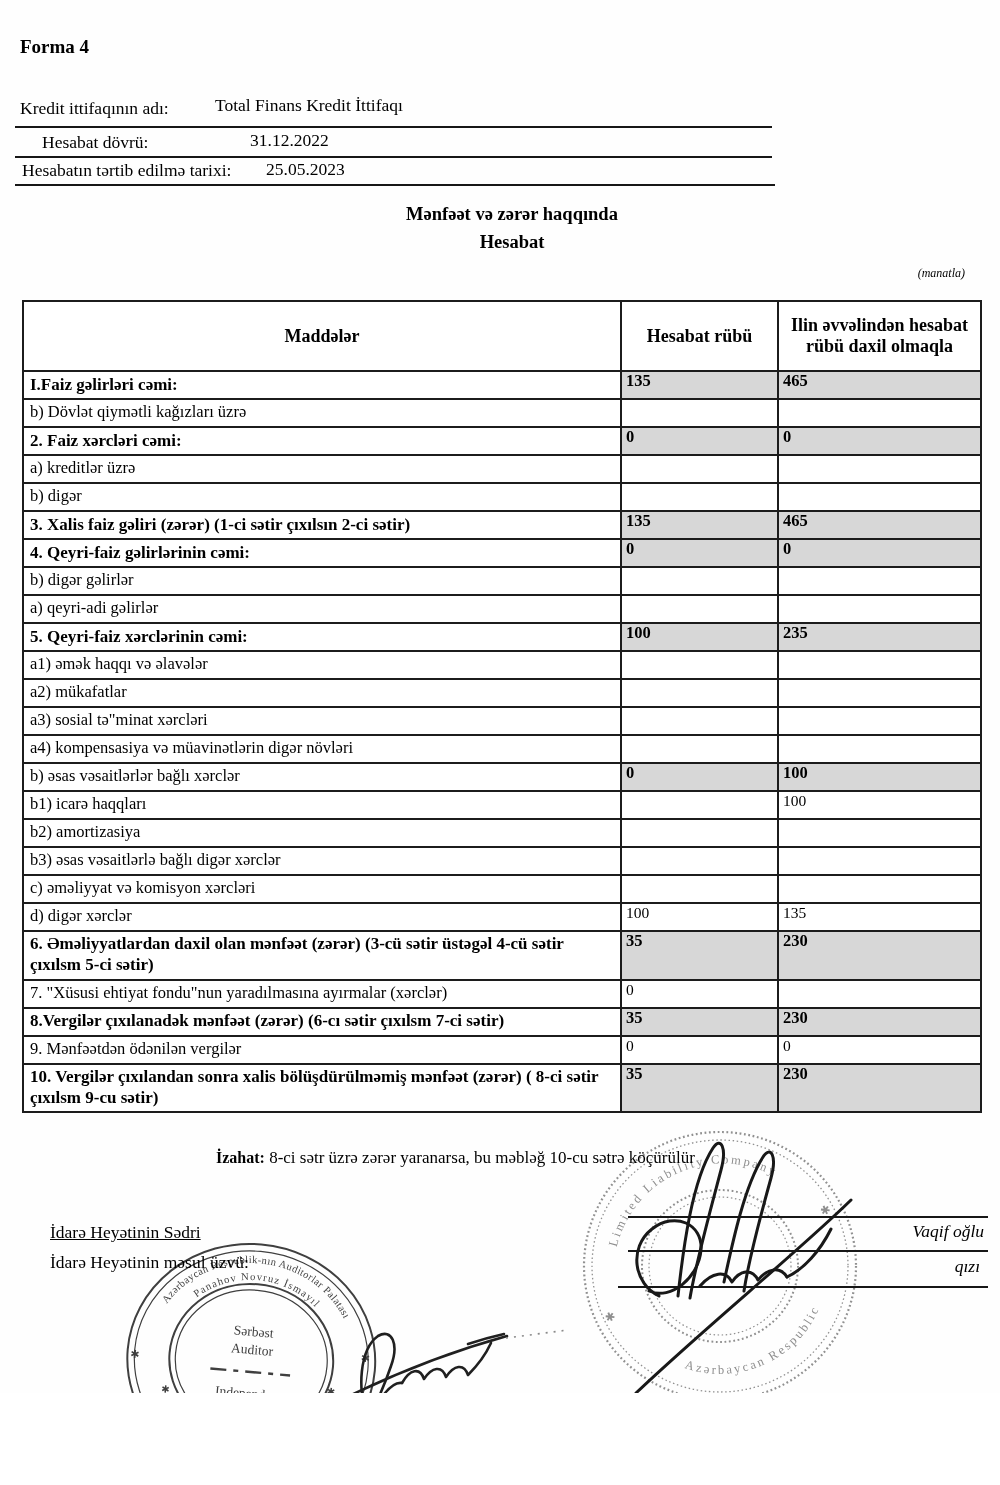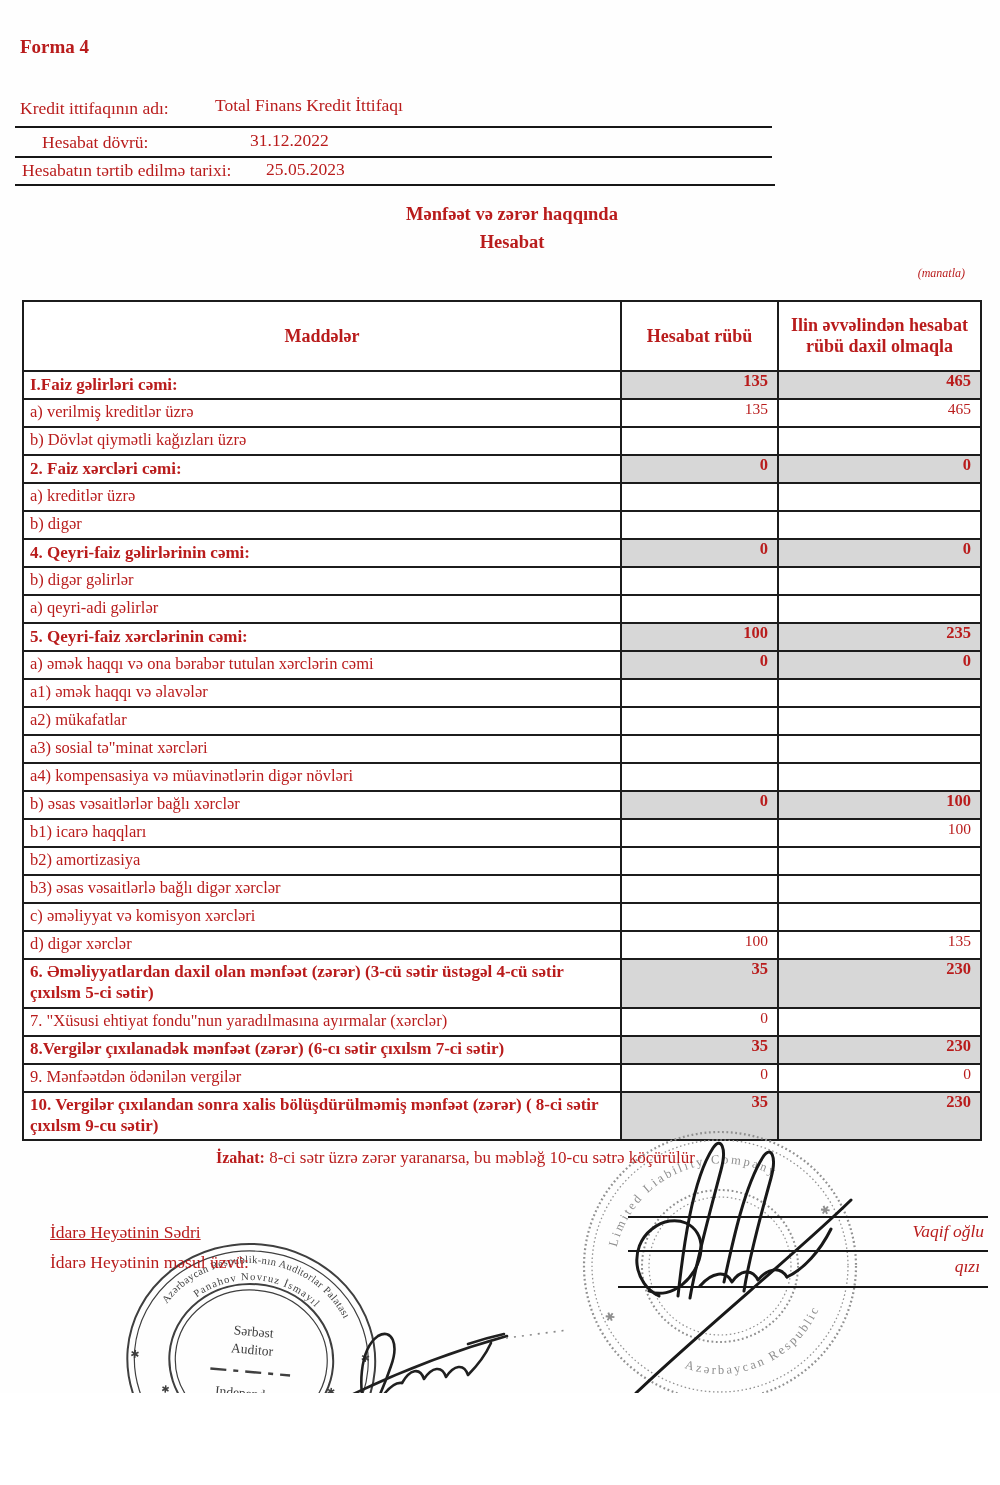--- a/index.html
+++ b/index.html
@@ -1,32 +1,32 @@
 <!DOCTYPE html>
 <html style="--shade: #d7d7d7;"><head>
 <meta charset="utf-8">
 <style>
   html,body{margin:0;padding:0;background:#ffffff;}
   .page{
     position:relative;width:1000px;height:1393px;background:#fefefe;
-    font-family:"Liberation Serif","DejaVu Serif",serif;color:#b91c1c;overflow:hidden;
+    font-family:"Liberation Serif","DejaVu Serif",serif;color:#000000;overflow:hidden;
   }
   .abs{position:absolute;}
   .forma{left:20px;top:36px;font-size:19px;font-weight:bold;}
   .fld-label{font-size:17.5px;}
   .fld-value{font-size:17.5px;}
   .rule{position:absolute;height:0;border-top:2.4px solid #171717;}
   .title-line{left:0;width:1000px;text-align:center;font-weight:bold;font-size:18.5px;margin-left:12px;}
   .manatla{left:700px;top:266px;width:265px;text-align:right;font-style:italic;font-size:12px;}
 
   table.pl{border-collapse:collapse;table-layout:fixed;width:958px;background:#fff;}
   table.pl th,table.pl td{border:2px solid #1c1c1c;overflow:hidden;}
   table.pl th{font-size:18px;font-weight:bold;text-align:center;vertical-align:middle;height:64px;padding:2px 6px;line-height:1.15;}
   td.c-label{font-size:16.5px;vertical-align:bottom;padding:1px 4px 3px 6px;line-height:1.25;height:22px;}
-  td.c-num{font-size:15.5px;text-align:right;vertical-align:top;padding:0 9px 0 4px;line-height:1.15;}
+  td.c-num{font-size:15.5px;text-align:left;vertical-align:top;padding:0 9px 0 4px;line-height:1.15;}
   tr.bold td.c-label{font-weight:bold;font-size:17px;}
   tr.shaded td.c-num{background:var(--shade,#d7d7d7);font-weight:bold;font-size:16.5px;}
 
   .footnote{left:216px;top:1148px;width:640px;font-size:17px;z-index:3;}
   .footnote b{font-size:16px;font-family:Liberation Serif, serif;}
   .sig-label{left:50px;font-size:17.5px;z-index:3;}
   .sline{z-index:4;}
   .sig-name{width:356px;text-align:right;font-style:italic;font-size:17.5px;z-index:4;}
   .stamp{z-index:1;}
   .overlay{left:0;top:0;z-index:6;pointer-events:none;}
@@ -69,68 +69,63 @@
           <th>Ilin əvvəlindən hesabat rübü daxil olmaqla</th>
         </tr>
       </thead>
       <tbody>
           <tr class="bold shaded">
             <td class="c-label">I.Faiz gəlirləri cəmi:</td>
             <td class="c-num">135</td>
             <td class="c-num">465</td>
           </tr>
           <tr>
-            <td class="c-label">a) verilmiş kreditlər üzrə</td>
+            <td class="c-label">b)  Dövlət qiymətli kağızları üzrə</td>
+            <td class="c-num"></td>
+            <td class="c-num"></td>
+          </tr>
+          <tr class="bold shaded">
+            <td class="c-label">2.  Faiz xərcləri cəmi:</td>
+            <td class="c-num">0</td>
+            <td class="c-num">0</td>
+          </tr>
+          <tr>
+            <td class="c-label">a) kreditlər üzrə</td>
+            <td class="c-num"></td>
+            <td class="c-num"></td>
+          </tr>
+          <tr>
+            <td class="c-label">b) digər</td>
+            <td class="c-num"></td>
+            <td class="c-num"></td>
+          </tr>
+          <tr class="bold shaded">
+            <td class="c-label">3.  Xalis faiz gəliri (zərər) (1-ci sətir çıxılsın 2-ci sətir)</td>
             <td class="c-num">135</td>
             <td class="c-num">465</td>
           </tr>
-          <tr>
-            <td class="c-label">b)  Dövlət qiymətli kağızları üzrə</td>
-            <td class="c-num"></td>
-            <td class="c-num"></td>
-          </tr>
-          <tr class="bold shaded">
-            <td class="c-label">2.  Faiz xərcləri cəmi:</td>
-            <td class="c-num">0</td>
-            <td class="c-num">0</td>
-          </tr>
-          <tr>
-            <td class="c-label">a) kreditlər üzrə</td>
-            <td class="c-num"></td>
-            <td class="c-num"></td>
-          </tr>
-          <tr>
-            <td class="c-label">b) digər</td>
-            <td class="c-num"></td>
-            <td class="c-num"></td>
-          </tr>
           <tr class="bold shaded">
             <td class="c-label">4. Qeyri-faiz gəlirlərinin cəmi:</td>
             <td class="c-num">0</td>
             <td class="c-num">0</td>
           </tr>
           <tr>
             <td class="c-label">b) digər gəlirlər</td>
             <td class="c-num"></td>
             <td class="c-num"></td>
           </tr>
           <tr>
             <td class="c-label">a) qeyri-adi gəlirlər</td>
             <td class="c-num"></td>
             <td class="c-num"></td>
           </tr>
           <tr class="bold shaded">
             <td class="c-label">5. Qeyri-faiz xərclərinin cəmi:</td>
             <td class="c-num">100</td>
             <td class="c-num">235</td>
-          </tr>
-          <tr class="shaded">
-            <td class="c-label">a) əmək haqqı və ona bərabər tutulan xərclərin cəmi</td>
-            <td class="c-num">0</td>
-            <td class="c-num">0</td>
           </tr>
           <tr>
             <td class="c-label">a1) əmək haqqı  və əlavələr</td>
             <td class="c-num"></td>
             <td class="c-num"></td>
           </tr>
           <tr>
             <td class="c-label">a2)  mükafatlar</td>
             <td class="c-num"></td>
             <td class="c-num"></td>

